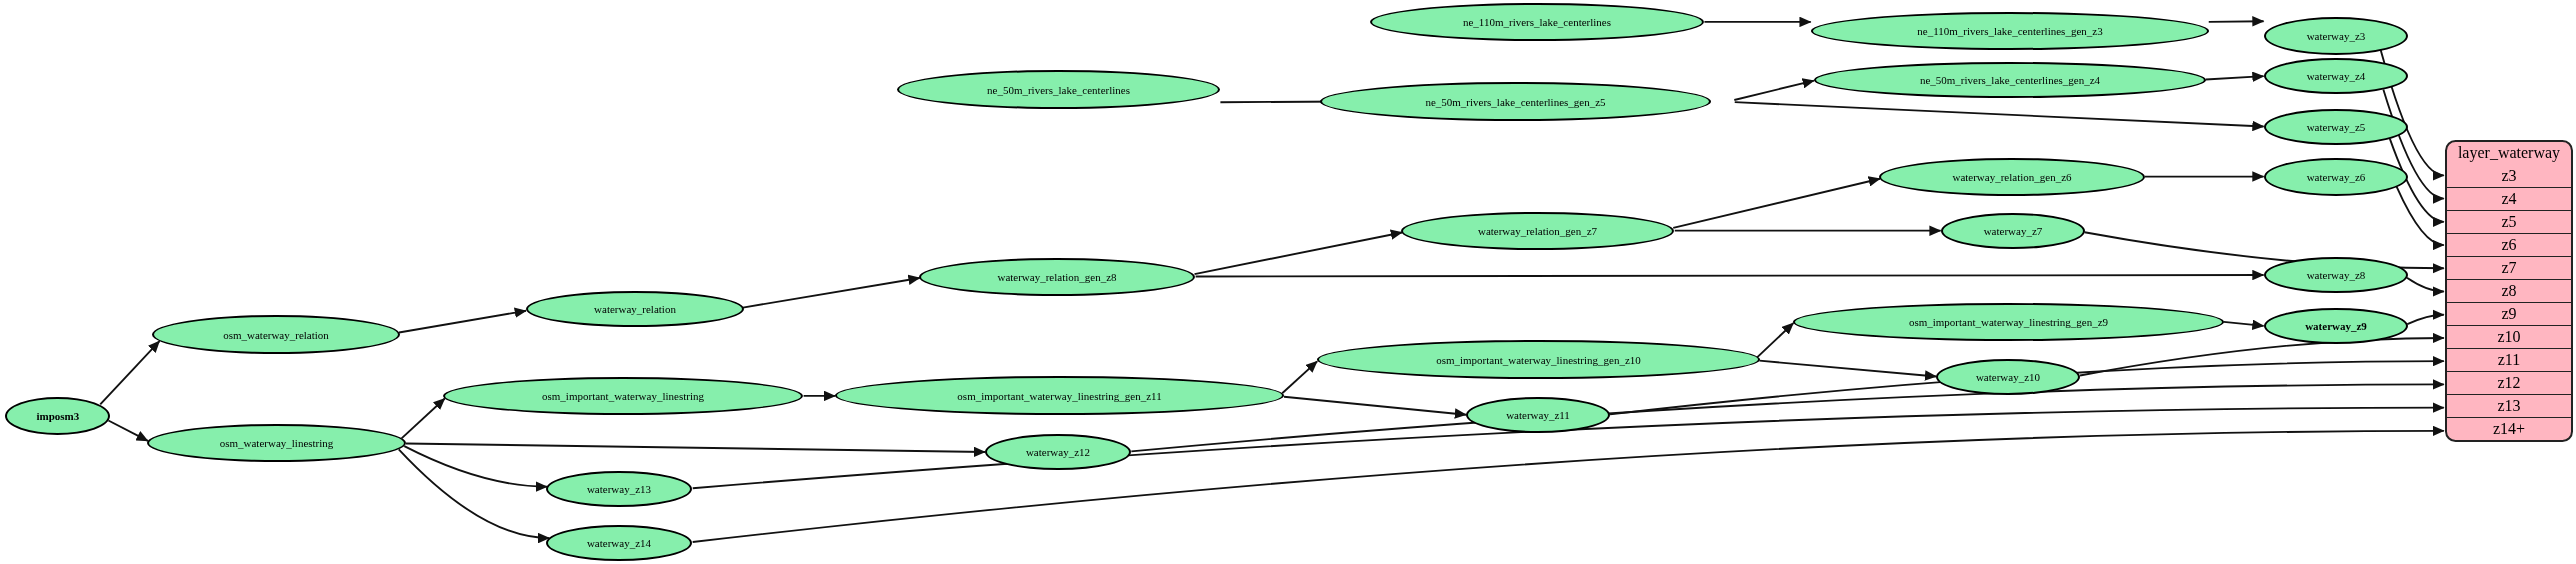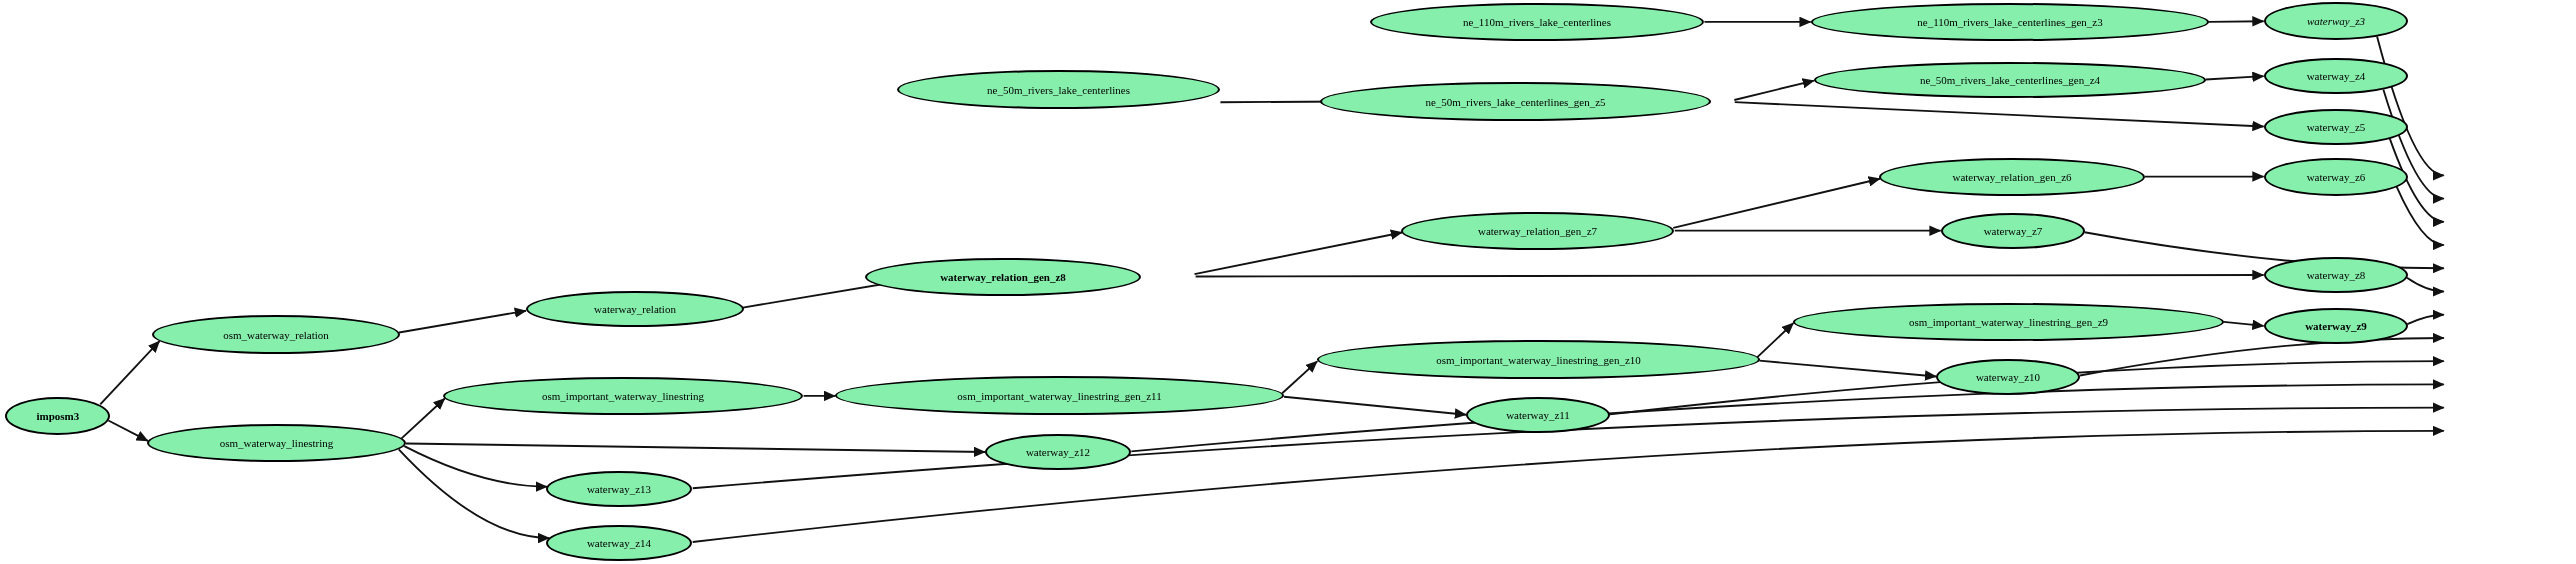--- a/index.html
+++ b/index.html
@@ -82,35 +82,52 @@
   <div id="node-layer">
       <div class="node" style="left: 5.3px; top: 397px; width: 105px; height: 38px; font-weight: bold;">imposm3</div>
       <div class="node" style="left: 152px; top: 315px; width: 248px; height: 39px;">osm_waterway_relation</div>
       <div class="node" style="left: 147px; top: 424px; width: 259px; height: 38px;">osm_waterway_linestring</div>
       <div class="node" style="left: 526px; top: 291px; width: 218px; height: 36px;">waterway_relation</div>
       <div class="node" style="left: 443px; top: 377px; width: 360px; height: 38px;">osm_important_waterway_linestring</div>
       <div class="node" style="left: 835px; top: 376px; width: 449px; height: 39px;">osm_important_waterway_linestring_gen_z11</div>
       <div class="node" style="left: 985px; top: 434px; width: 146px; height: 36px;">waterway_z12</div>
       <div class="node" style="left: 546px; top: 471px; width: 146px; height: 36px;">waterway_z13</div>
       <div class="node" style="left: 546px; top: 525px; width: 146px; height: 36px;">waterway_z14</div>
-      <div class="node" style="left: 865px; top: 258px; width: 276px; height: 38px; font-weight: bold;">waterway_relation_gen_z8</div>
+      <div class="node" style="left: 919px; top: 258px; width: 276px; height: 38px;">waterway_relation_gen_z8</div>
       <div class="node" style="left: 897px; top: 70px; width: 323px; height: 39px;">ne_50m_rivers_lake_centerlines</div>
       <div class="node" style="left: 1320px; top: 82px; width: 391px; height: 39px;">ne_50m_rivers_lake_centerlines_gen_z5</div>
       <div class="node" style="left: 1370px; top: 3px; width: 334px; height: 38px;">ne_110m_rivers_lake_centerlines</div>
-      <div class="node" style="left: 1811px; top: 3px; width: 398px; height: 38px; text-align: center;">ne_110m_rivers_lake_centerlines_gen_z3</div>
+      <div class="node" style="left: 1811px; top: 12px; width: 398px; height: 38px; text-align: center;">ne_110m_rivers_lake_centerlines_gen_z3</div>
       <div class="node" style="left: 1814px; top: 62px; width: 392px; height: 36px;">ne_50m_rivers_lake_centerlines_gen_z4</div>
       <div class="node" style="left: 1401px; top: 212px; width: 273px; height: 38px;">waterway_relation_gen_z7</div>
       <div class="node" style="left: 1879px; top: 158px; width: 266px; height: 38px;">waterway_relation_gen_z6</div>
       <div class="node" style="left: 1941px; top: 213px; width: 144px; height: 36px;">waterway_z7</div>
       <div class="node" style="left: 1317px; top: 340px; width: 443px; height: 39px;">osm_important_waterway_linestring_gen_z10</div>
       <div class="node" style="left: 1793px; top: 303px; width: 431px; height: 38px;">osm_important_waterway_linestring_gen_z9</div>
       <div class="node" style="left: 1936px; top: 359px; width: 144px; height: 36px;">waterway_z10</div>
       <div class="node" style="left: 1466px; top: 397px; width: 144px; height: 36px;">waterway_z11</div>
-      <div class="node" style="left: 2264px; top: 2px; width: 144px; height: 38px; font-style: italic;">waterway_z3</div>
+      <div class="node" style="left: 2264px; top: 17px; width: 144px; height: 38px;">waterway_z3</div>
       <div class="node" style="left: 2264px; top: 58px; width: 144px; height: 36px;">waterway_z4</div>
       <div class="node" style="left: 2264px; top: 109px; width: 144px; height: 36px; text-align: right;">waterway_z5</div>
       <div class="node" style="left: 2264px; top: 158px; width: 144px; height: 38px;">waterway_z6</div>
       <div class="node" style="left: 2264px; top: 257px; width: 144px; height: 36px;">waterway_z8</div>
       <div class="node" style="left: 2264px; top: 308px; width: 144px; height: 36px; font-weight: bold;">waterway_z9</div>
     </div>
 
+  <div id="db-table" style="left: 2445px; top: 140px; width: 128px; height: 302px; background: rgb(255, 182, 193);">
+    <div class="trow" style="font-weight:normal;">layer_waterway</div>
+    <div id="table-rows" style="display:flex;flex-direction:column;flex:12;">
+        <div class="trow">z3</div>
+        <div class="trow">z4</div>
+        <div class="trow">z5</div>
+        <div class="trow">z6</div>
+        <div class="trow">z7</div>
+        <div class="trow">z8</div>
+        <div class="trow">z9</div>
+        <div class="trow">z10</div>
+        <div class="trow">z11</div>
+        <div class="trow">z12</div>
+        <div class="trow">z13</div>
+        <div class="trow">z14+</div>
+      </div>
+  </div>
 </div>
 
 
 </body></html>

